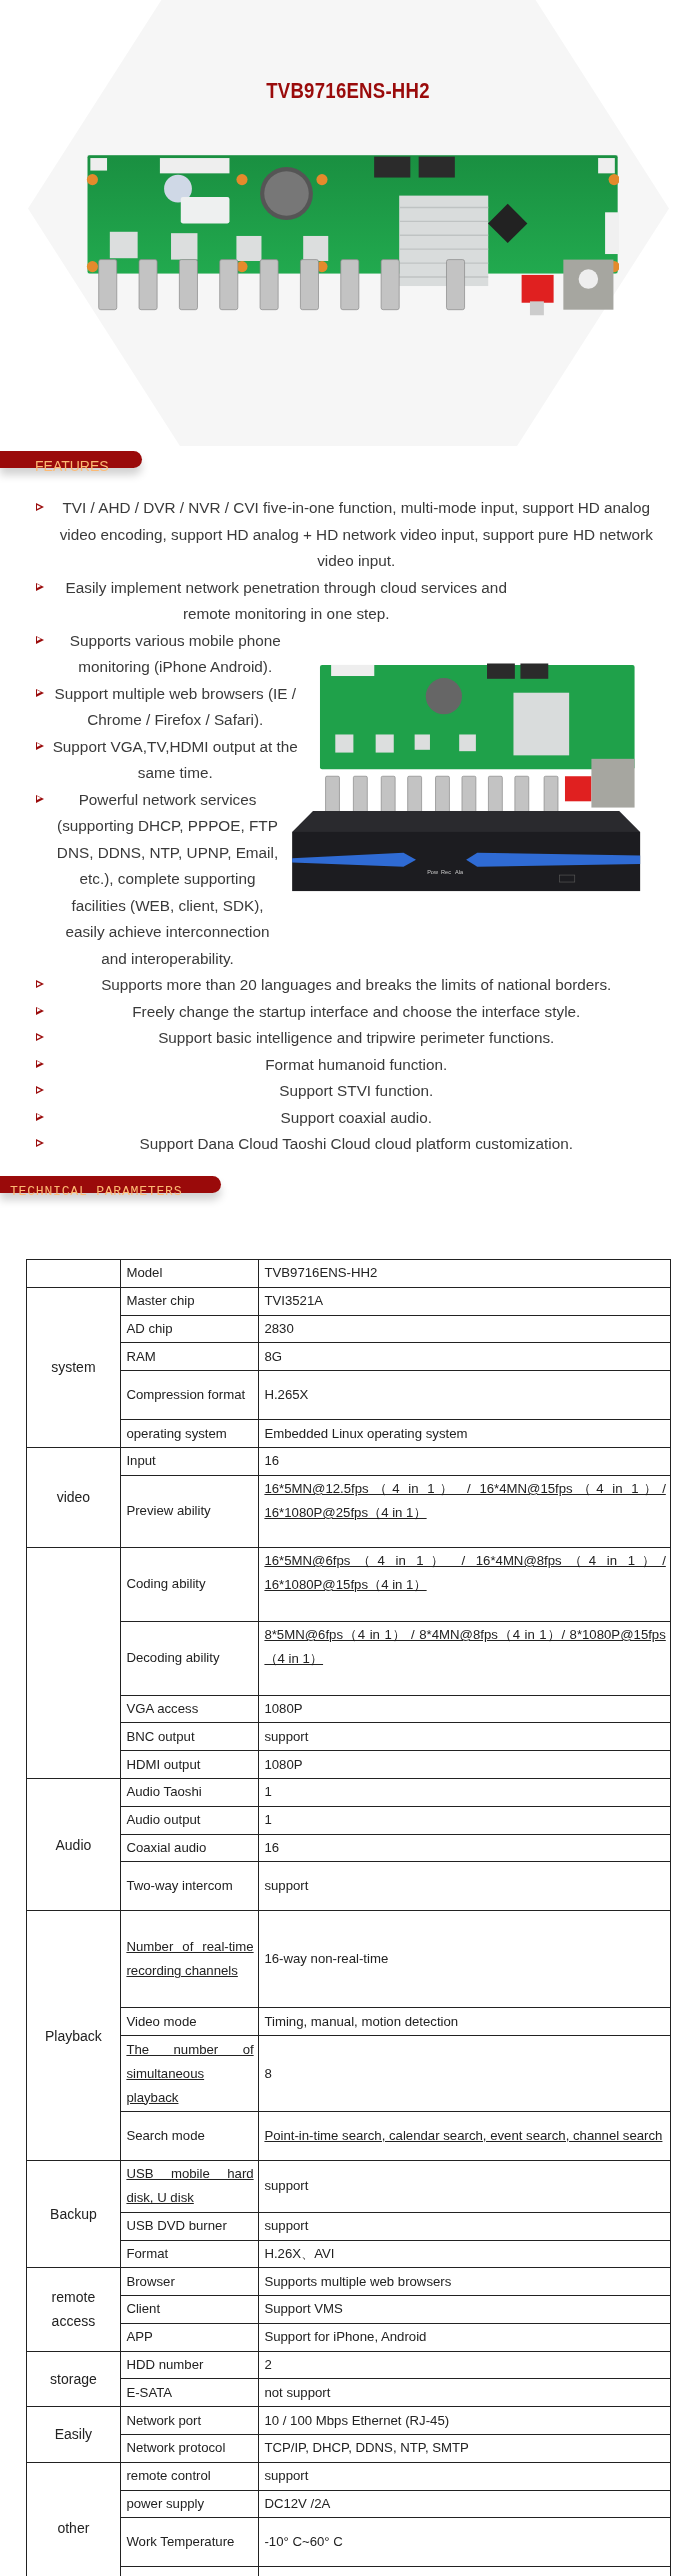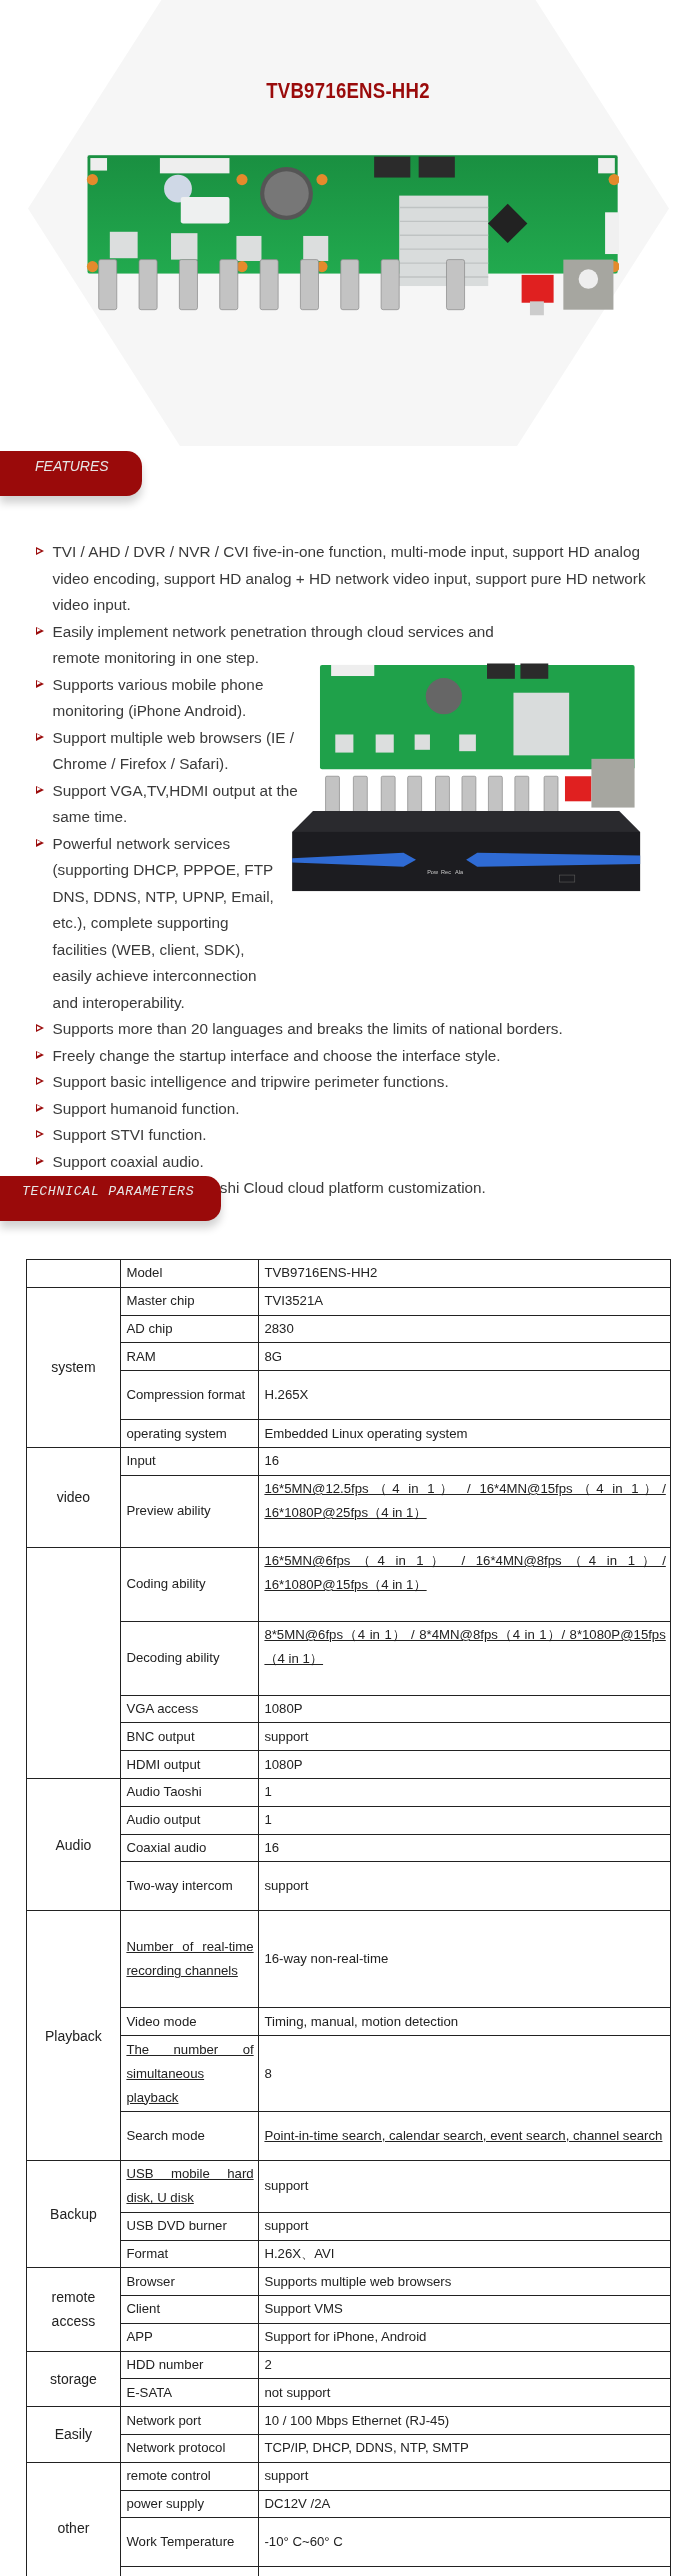--- a/index.html
+++ b/index.html
@@ -9,27 +9,27 @@
   
   .hero { position: absolute; left: 0; top: 0; width: 696px; height: 446px; background: #ffffff; overflow: hidden; }
   .hero-hex { position: absolute; left: 28px; top: -42px; width: 641px; height: 501px;
     background: #f6f6f6;
     clip-path: polygon(25% 0%, 75% 0%, 100% 50%, 75% 100%, 25% 100%, 0% 50%); }
   .hero-title { position: absolute; top: 78px; left: 0; width: 696px; text-align: center;
     font-family: "Liberation Sans Narrow", "Liberation Sans", sans-serif; font-size: 21.6px; color: #9a0b0b; letter-spacing: 0.3px; transform: scaleX(0.86); }
   .board-img { position: absolute; left: 82px; top: 155px; width: 537px; height: 164px; }
 
   
-  .section-tag { position: absolute; left: 0; height: 45px; background: #9a0a0a; border-radius: 0 15.3px 15.3px 0;
-    box-shadow: 0 7px 8.4px rgba(0,0,0,0.18); color: #e5e5e5; font-style: italic; font-size: 14px; line-height: 31px; }
+  .section-tag { position: absolute; left: 0; height: 17px; background: #9a0a0a; border-radius: 0 15.3px 15.3px 0;
+    box-shadow: 0 7px 8.4px rgba(0,0,0,0.18); color: #fdba74; font-size: 14px; line-height: 31px; }
   .tag-features { top: 451px; width: 142px; padding-left: 35px; }
-  .tag-tech { top: 1176px; width: 221px; padding-left: 22px; letter-spacing: 0.7px; font-family: "Liberation Mono", monospace; font-size: 13.2px; }
+  .tag-tech { top: 1176px; width: 221px; padding-left: 10px; letter-spacing: 0.7px; font-family: "Liberation Mono", monospace; font-size: 13.2px; }
 
   
-  .features { position: absolute; left: 33px; top: 539px; width: 627px; }
+  .features { position: absolute; left: 33px; top: 495px; width: 627px; text-align: center; }
   .feat { position: relative; padding-left: 19.5px; font-family: "Liberation Sans Narrow", "Liberation Sans", sans-serif; font-size: 15.3px; line-height: 26.5px; color: #3a3a3a; }
   .feat .arrow { position: absolute; left: 2.8px; top: 8.4px; width: 0; height: 0;
     border-top: 4.9px solid transparent; border-bottom: 4.9px solid transparent; border-left: 8.4px solid #9a0b0b; }
   .feat .arrow::after { content: ""; position: absolute; left: -7px; top: -2.8px; width: 0; height: 0;
     border-top: 2.8px solid transparent; border-bottom: 2.8px solid transparent; border-left: 4.2px solid #fff; }
   .feat-text { display: block; }
   .dvr-img { position: absolute; left: 285px; top: 644px; width: 411px; height: 261px; }
 
   
   .spec-table { position: absolute; left: 26px; top: 1259px; width: 645px; border-collapse: collapse;
@@ -155,21 +155,21 @@
   <div class="feat">
     <span class="arrow"></span>
     <span class="feat-text">Freely change the startup interface and choose the interface style.</span>
   </div>
   <div class="feat">
     <span class="arrow"></span>
     <span class="feat-text">Support basic intelligence and tripwire perimeter functions.</span>
   </div>
   <div class="feat">
     <span class="arrow"></span>
-    <span class="feat-text">Support humanoid function.</span>
+    <span class="feat-text">Format humanoid function.</span>
   </div>
   <div class="feat">
     <span class="arrow"></span>
     <span class="feat-text">Support STVI function.</span>
   </div>
   <div class="feat">
     <span class="arrow"></span>
     <span class="feat-text">Support coaxial audio.</span>
   </div>
   <div class="feat">

